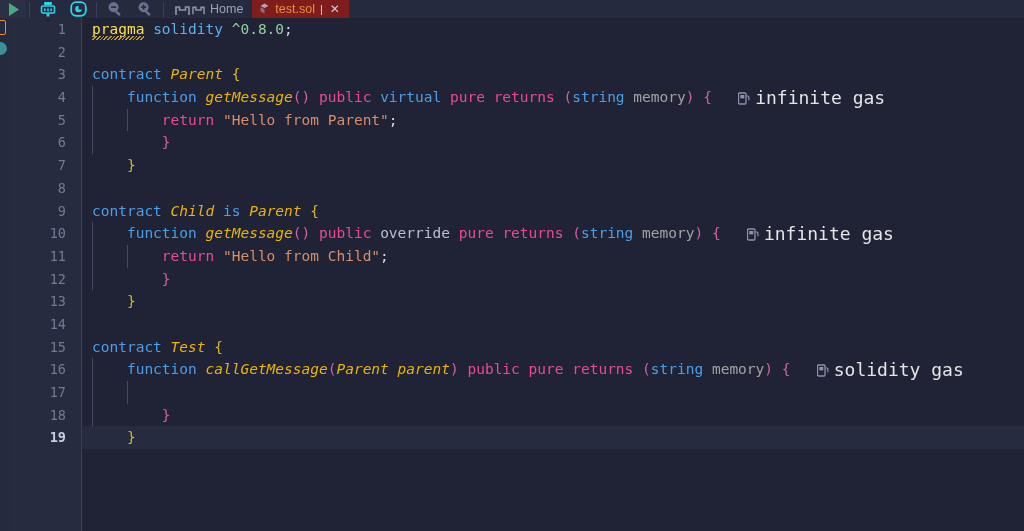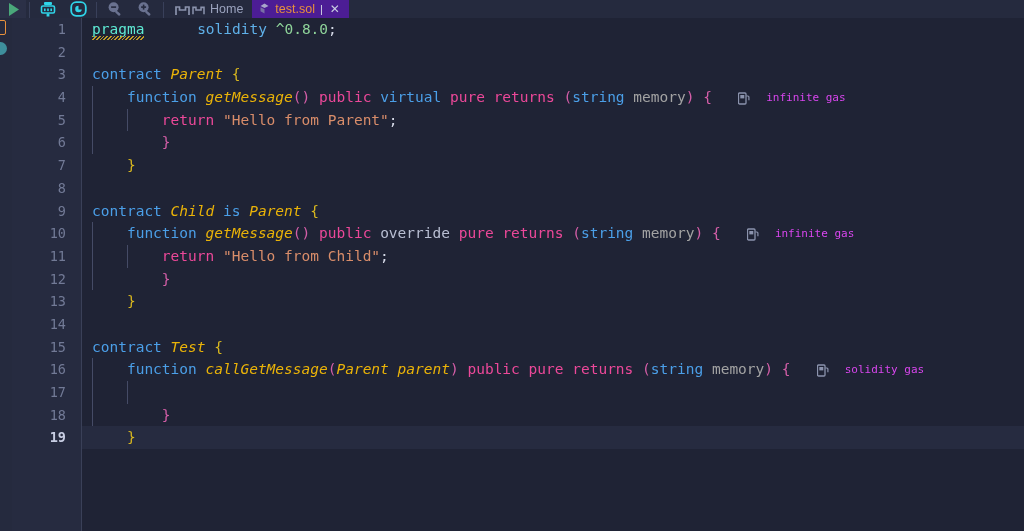--- a/index.html
+++ b/index.html
@@ -77,21 +77,21 @@
     padding: 0 9px 0 7px;
     font-family: "Liberation Sans", sans-serif;
     font-size: 12.5px;
     color: #9aa2bd;
     box-sizing: border-box;
   }
   .tab.home {
     background: transparent;
   }
   .tab.active {
-    background: #4c1d95;
+    background: #7f1d1d;
     color: #e8913c;
   }
   .tab .tab-close {
     font-size: 12px;
     color: #c9cfe2;
     line-height: 1;
     margin-left: 2px;
   }
   .tab .tab-mod {
     font-size: 11px;
@@ -188,22 +188,22 @@
   
   .guide {
     position: absolute;
     top: 0;
     width: 1px;
     height: 22.7px;
     background: #454b66;
   }
 
   
-  .t-kw      { color: #5eead4; }   
-  .t-pragma-name { color: #5fb0e8; margin-left: 44px; }
+  .t-kw      { color: #fde047; }   
+  .t-pragma-name { color: #5fb0e8; }
   .t-num     { color: #8fd49a; }
   .t-ctrlkw  { color: #4b9fe8; }   
   .t-type    { color: #eab308; font-style: italic; }   
   .t-green   { color: #ec4899; }   
   .t-blue    { color: #4b9fe8; }   
   .t-gold    { color: #a3a3a3; }   
   .t-str     { color: #d98d6a; }   
   .t-gray    { color: #b9bfd3; }   
   .t-brace-y { color: #d7b61f; }   
   .t-brace-m { color: #d45ea8; }   
@@ -225,23 +225,23 @@
       repeating-linear-gradient(135deg,
         #c9a227 0px, #c9a227 1.2px,
         transparent 1.2px, transparent 2.6px);
     opacity: .95;
   }
 
   
   .gas {
     display: inline-flex;
     align-items: center;
-    gap: 16px;
-    color: #d946ef;
-    font-size: 11px;
+    gap: 5px;
+    color: #e5e5e5;
+    font-size: 18px;
     font-family: "DejaVu Sans Mono", "Liberation Mono", monospace;
     vertical-align: middle;
   }
   .gas svg { display: block; }
 </style>
 </head>
 <body>
 
 <div id="app">
 

